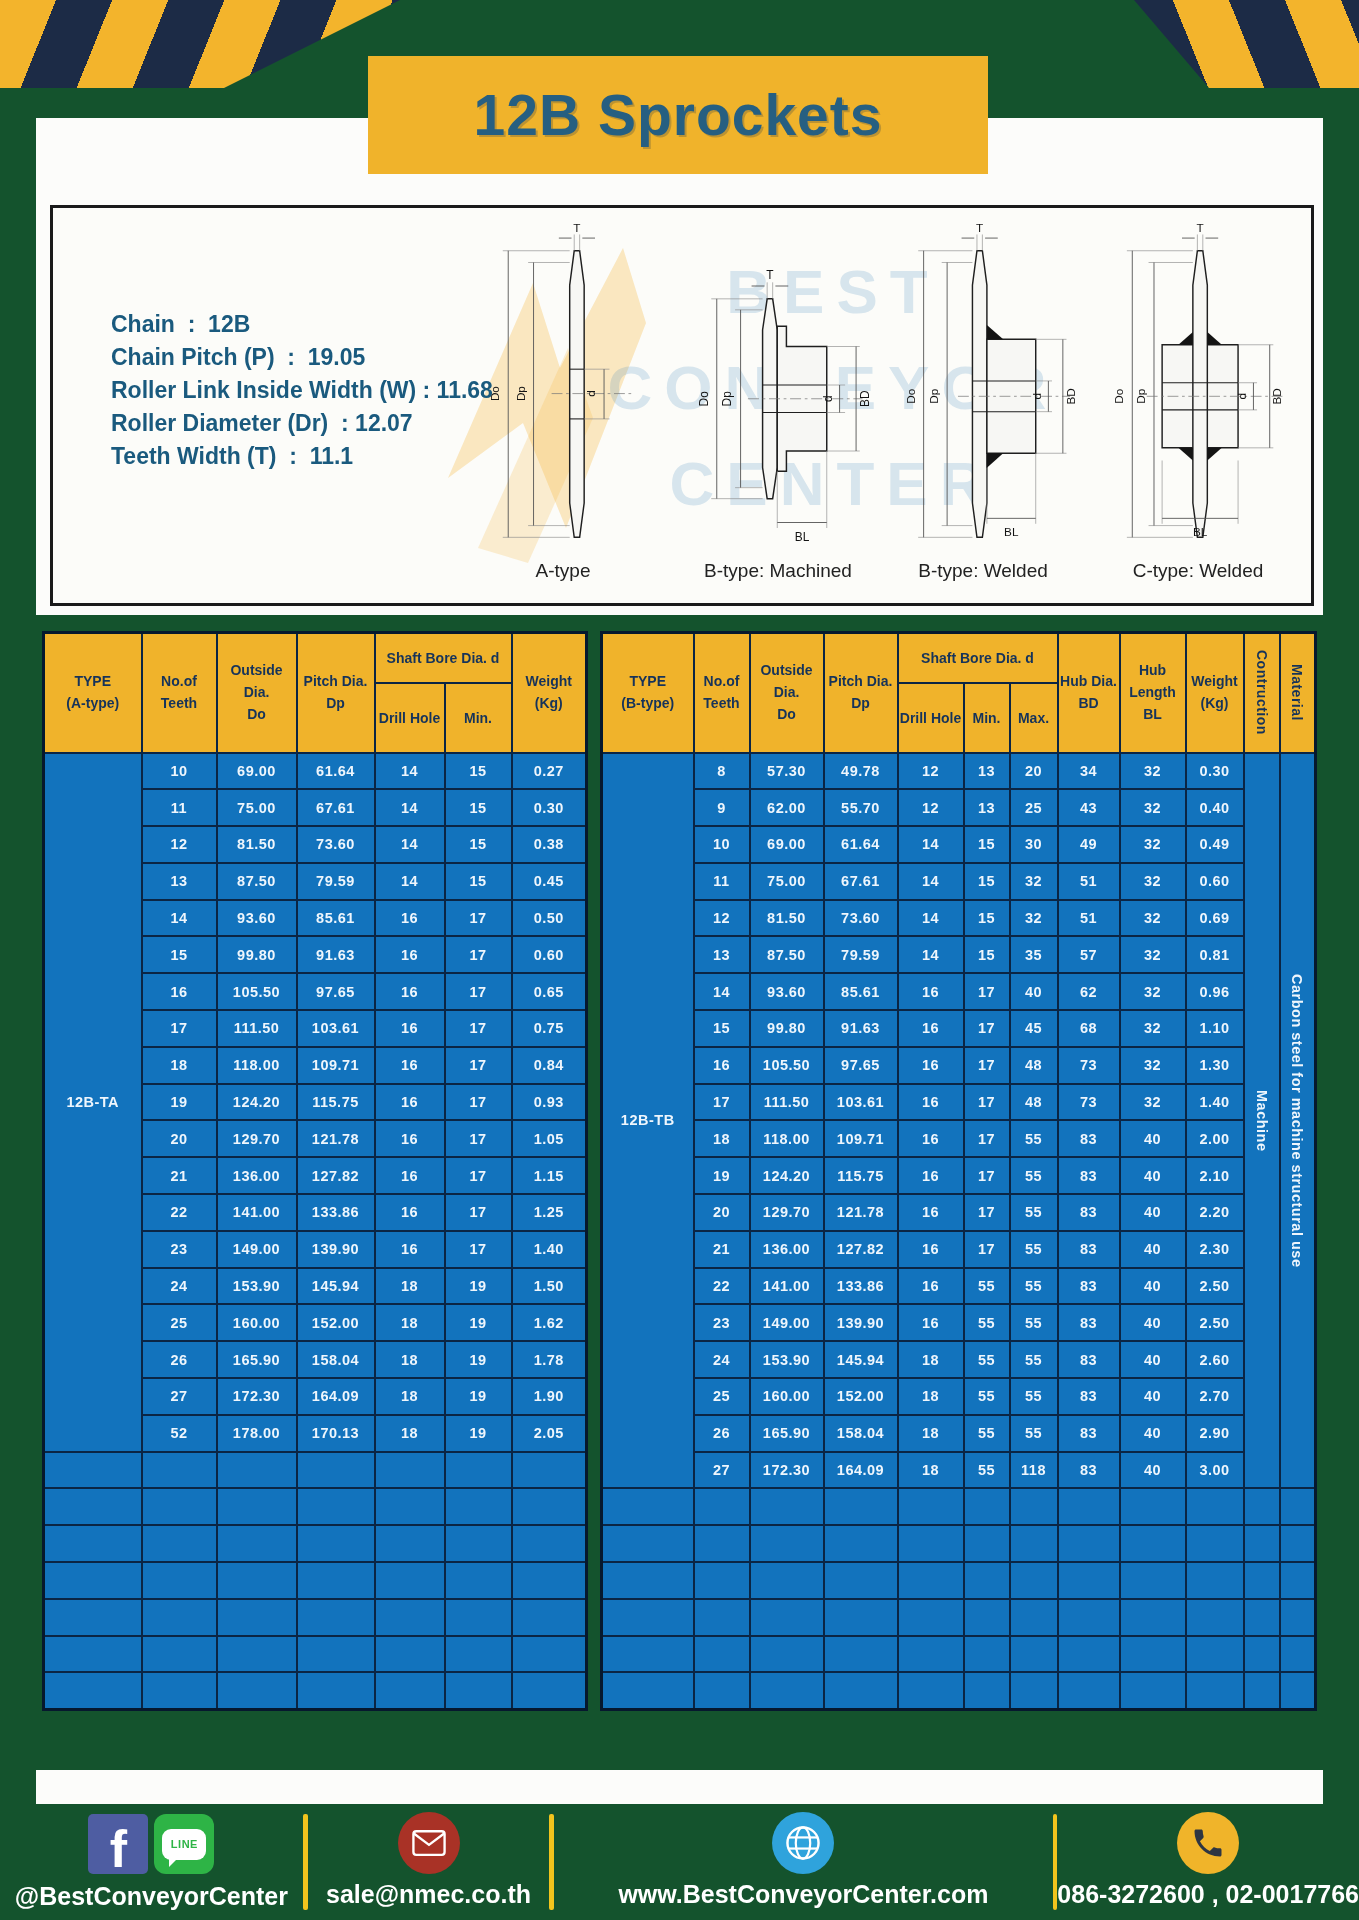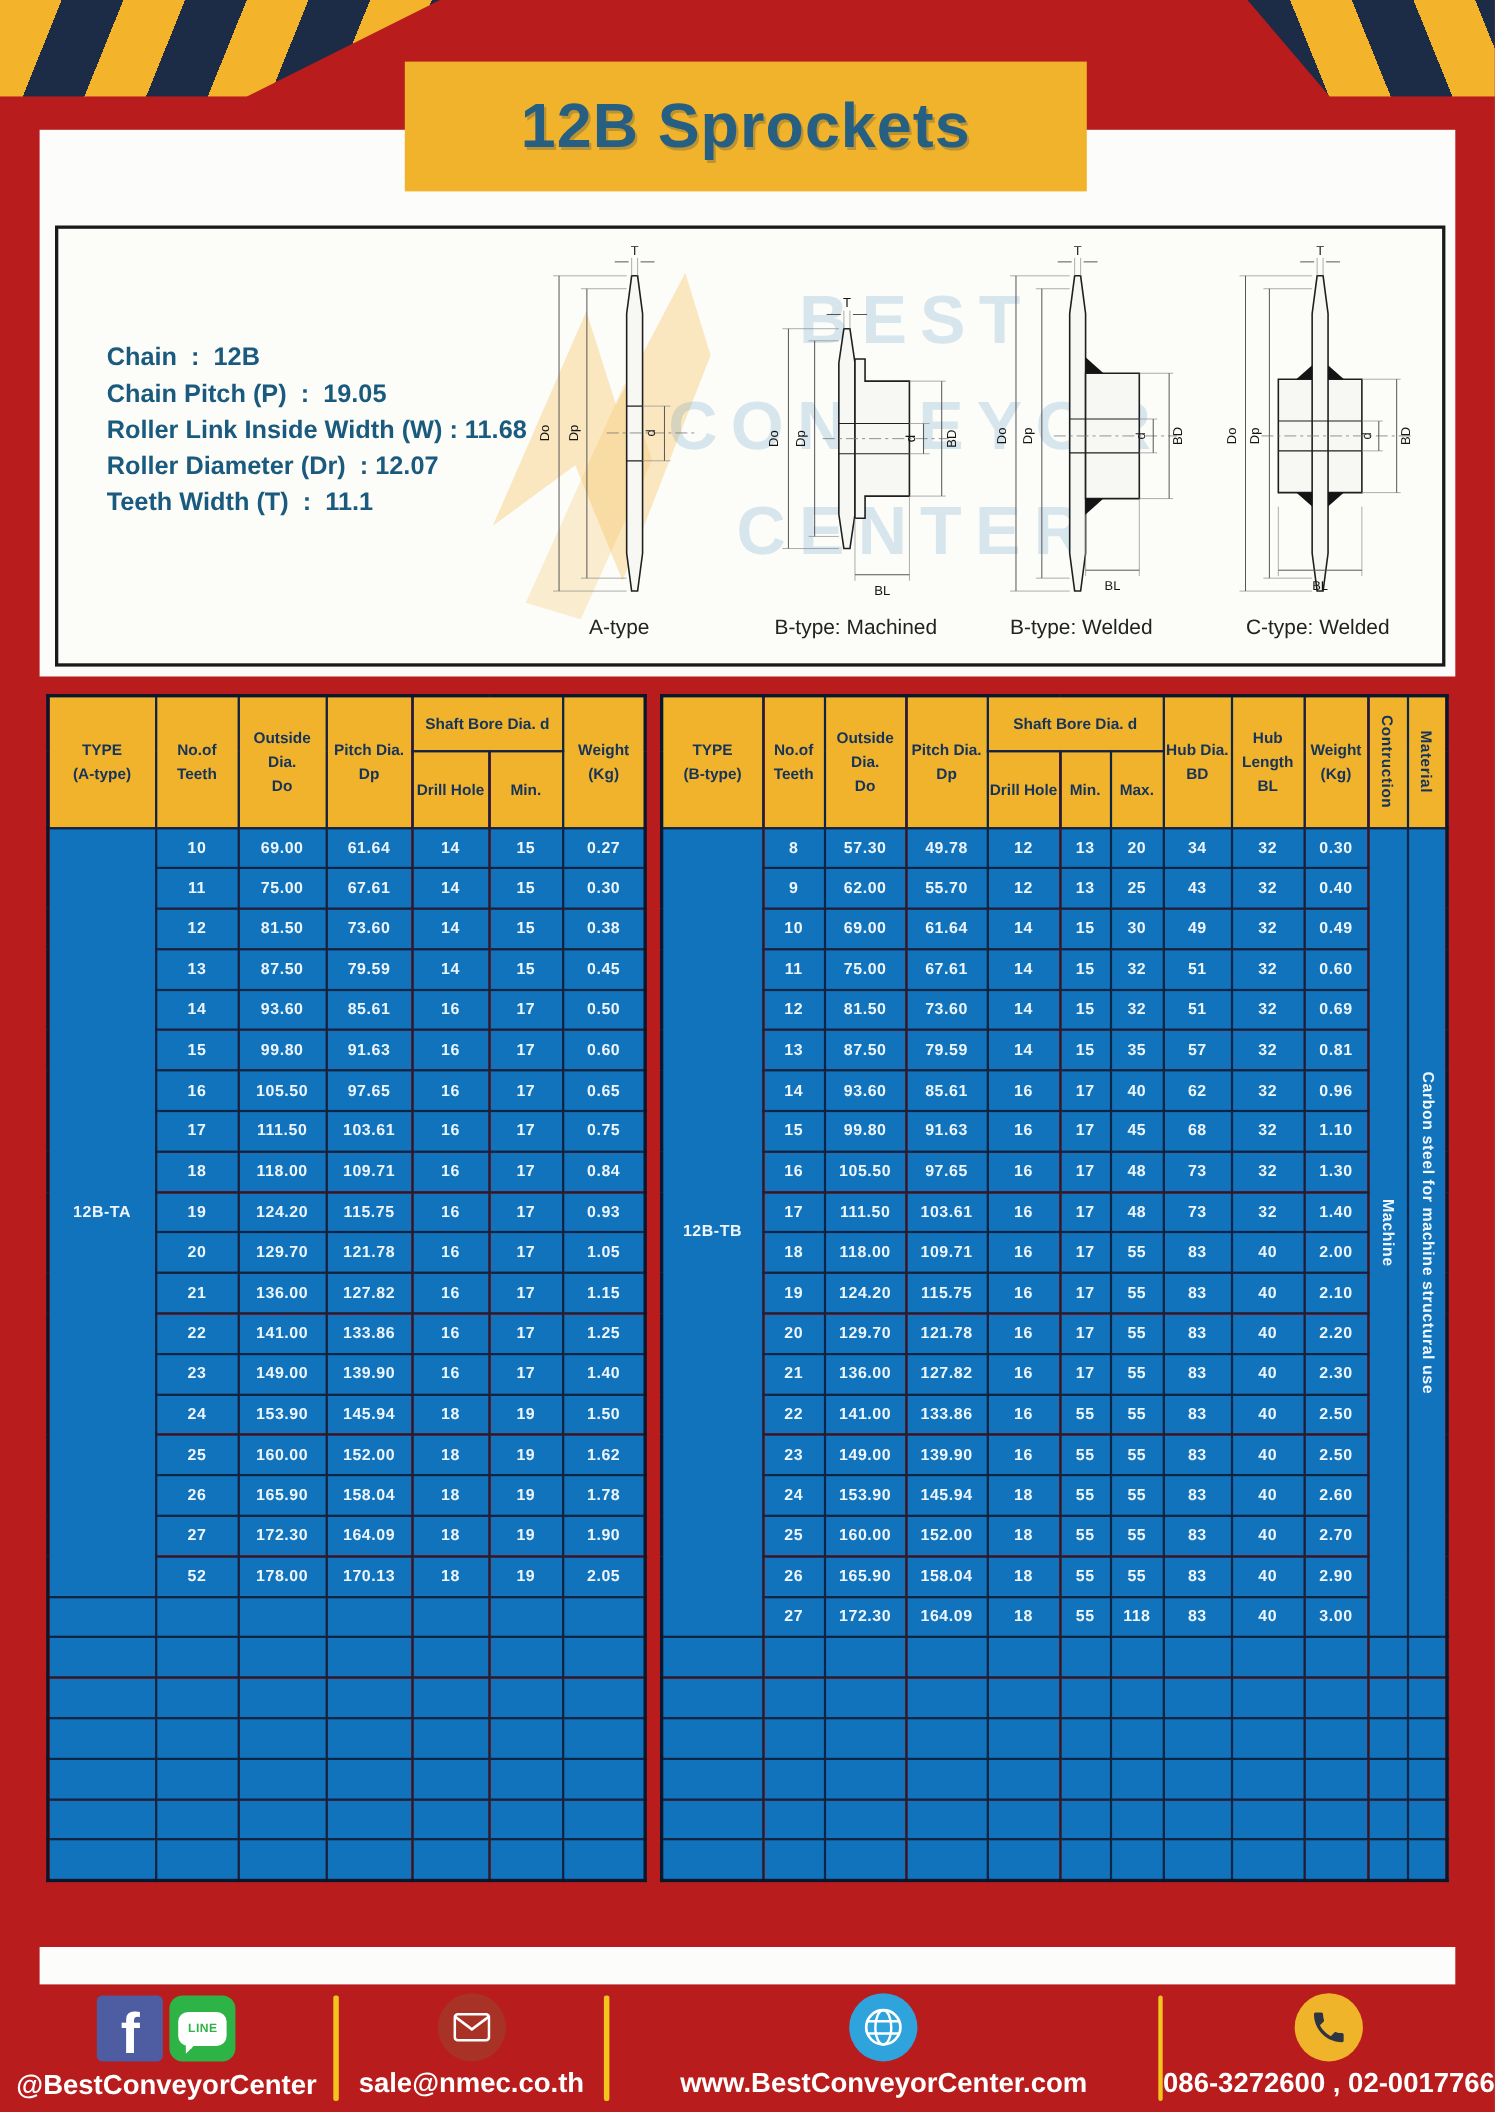--- a/index.html
+++ b/index.html
@@ -1,16 +1,16 @@
 <!DOCTYPE html>
 <html><head>
 <meta charset="utf-8">
 <style>
   html,body{margin:0;padding:0;background:#d9dde1;}
-  .page{position:relative;width:1359px;height:1920px;background:#b91c1c;overflow:hidden;
+  .page{position:relative;width:1359px;height:1920px;background:#14532d;overflow:hidden;
         font-family:"Liberation Sans",sans-serif;}
 
   
   .stripes-left{position:absolute;left:0;top:0;width:400px;height:88px;
     background:repeating-linear-gradient(112deg,#f3b42c 0 52px,#1c2b46 52px 104px);
     clip-path:polygon(0 0,100% 0,56% 100%,0 100%);}
   .stripes-right{position:absolute;right:0;top:0;width:375px;height:88px;
     background:repeating-linear-gradient(68deg,#f3b42c 0 52px,#1c2b46 52px 104px);
     clip-path:polygon(40% 0,100% 0,100% 100%,60% 100%);}
 
@@ -22,21 +22,21 @@
     display:flex;align-items:center;justify-content:center;z-index:3;}
   .title-banner h1{margin:0;font-size:57px;font-weight:bold;color:#265f81;letter-spacing:1px;
     text-shadow:2px 2px 0 rgba(30,50,70,0.25);}
 
   
   .panel{position:absolute;left:50px;top:205px;width:1258px;height:395px;background:#fcfcf9;
     border:3px solid #1a1a1a;z-index:2;}
   .watermark{position:absolute;left:430px;top:36px;width:700px;text-align:center;z-index:0;
     font-weight:bold;font-size:62px;letter-spacing:12px;color:rgba(70,140,190,0.20);line-height:96px;}
   .wm-logo{position:absolute;left:355px;top:20px;z-index:0;}
-  .specs{position:absolute;left:44px;top:100px;z-index:2;}
+  .specs{position:absolute;left:58px;top:100px;z-index:2;}
   .spec-line{font-size:23px;font-weight:bold;color:#1a5a7e;line-height:33px;white-space:pre;}
   .drawing{position:absolute;top:12px;z-index:2;}
   .caption{position:absolute;top:352px;z-index:2;font-size:19px;color:#222;text-align:center;}
   svg.dwg .ol{fill:#f7f7f4;stroke:#1f1f1f;stroke-width:1.6;}
   svg.dwg .bore{stroke:#1f1f1f;stroke-width:1.2;}
   svg.dwg .dim{stroke:#555;stroke-width:1;fill:none;}
   svg.dwg .ext{stroke:#8a8a8a;stroke-width:0.7;}
   svg.dwg .cl{stroke:#777;stroke-width:0.8;stroke-dasharray:12 4 3 4;fill:none;}
   svg.dwg .weld{fill:#141414;}
   svg.dwg text{font-family:"Liberation Sans",sans-serif;font-size:13px;fill:#141414;}

